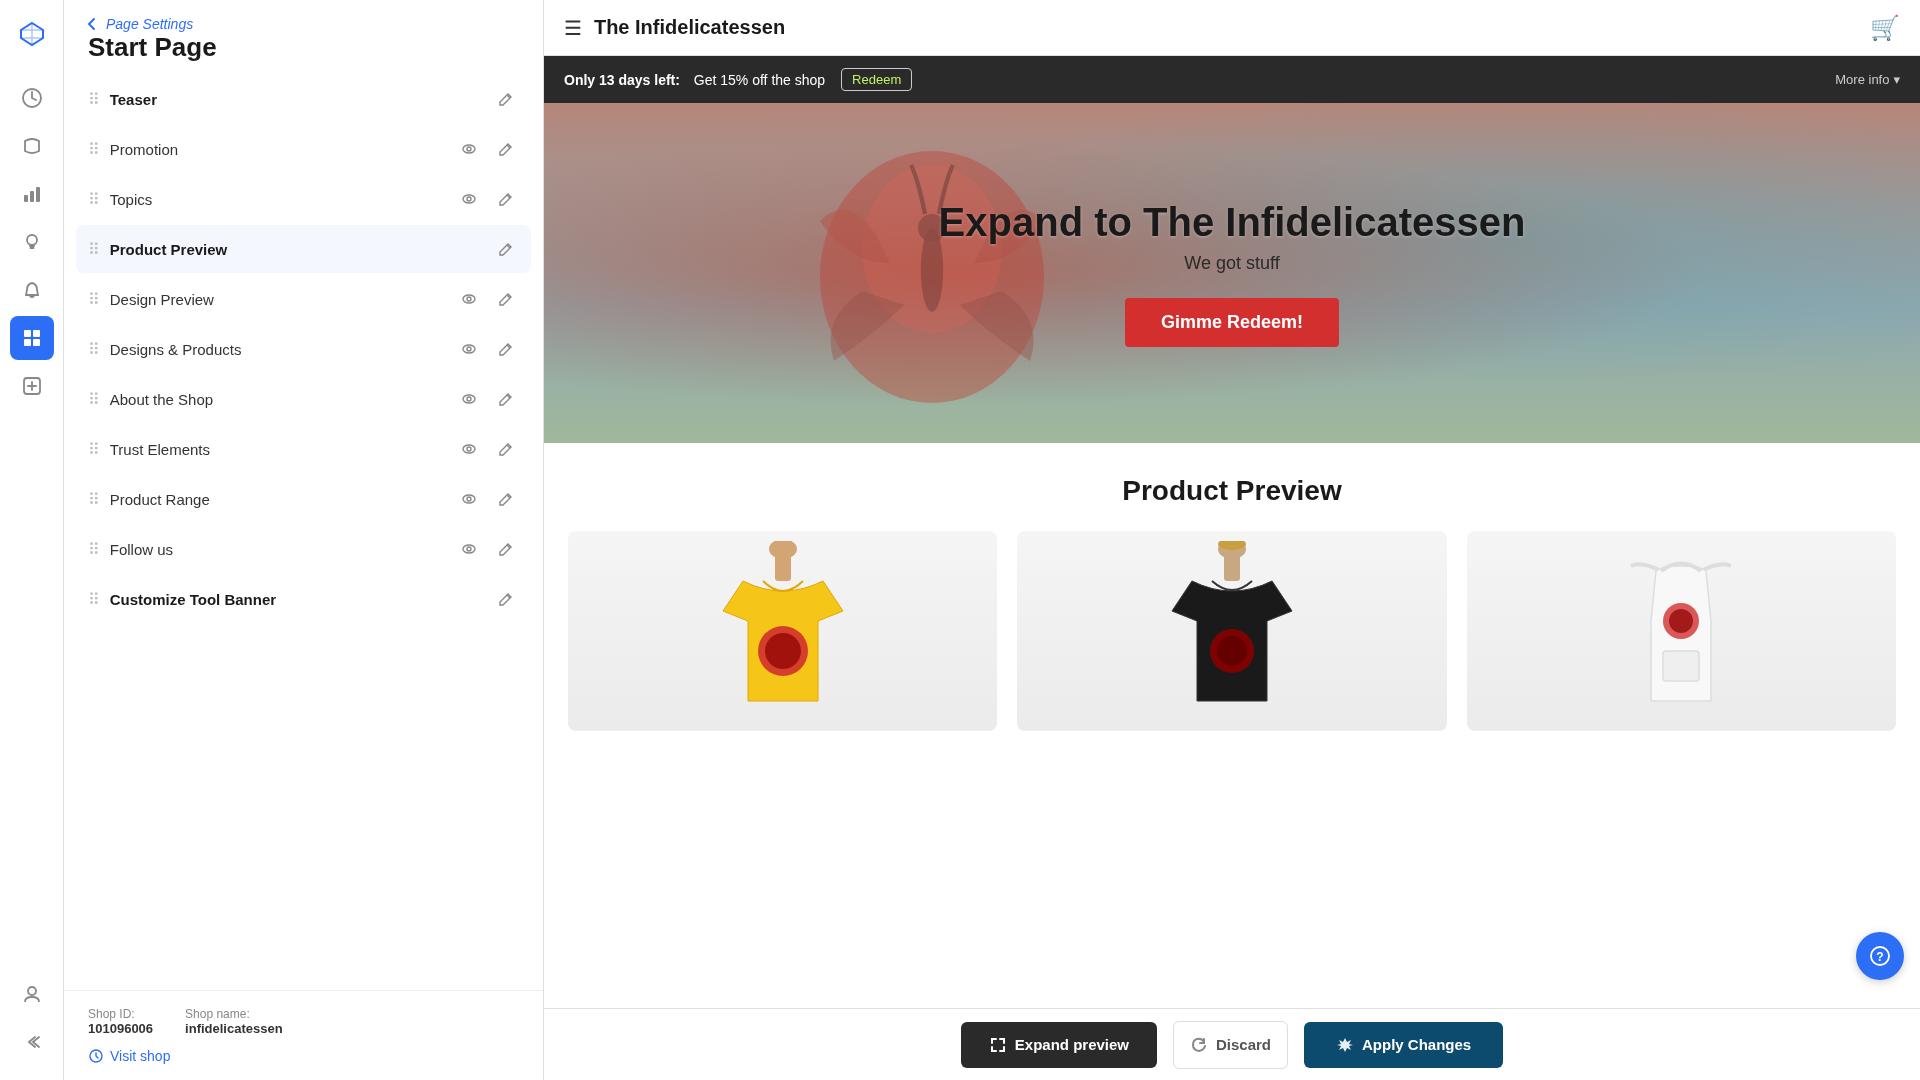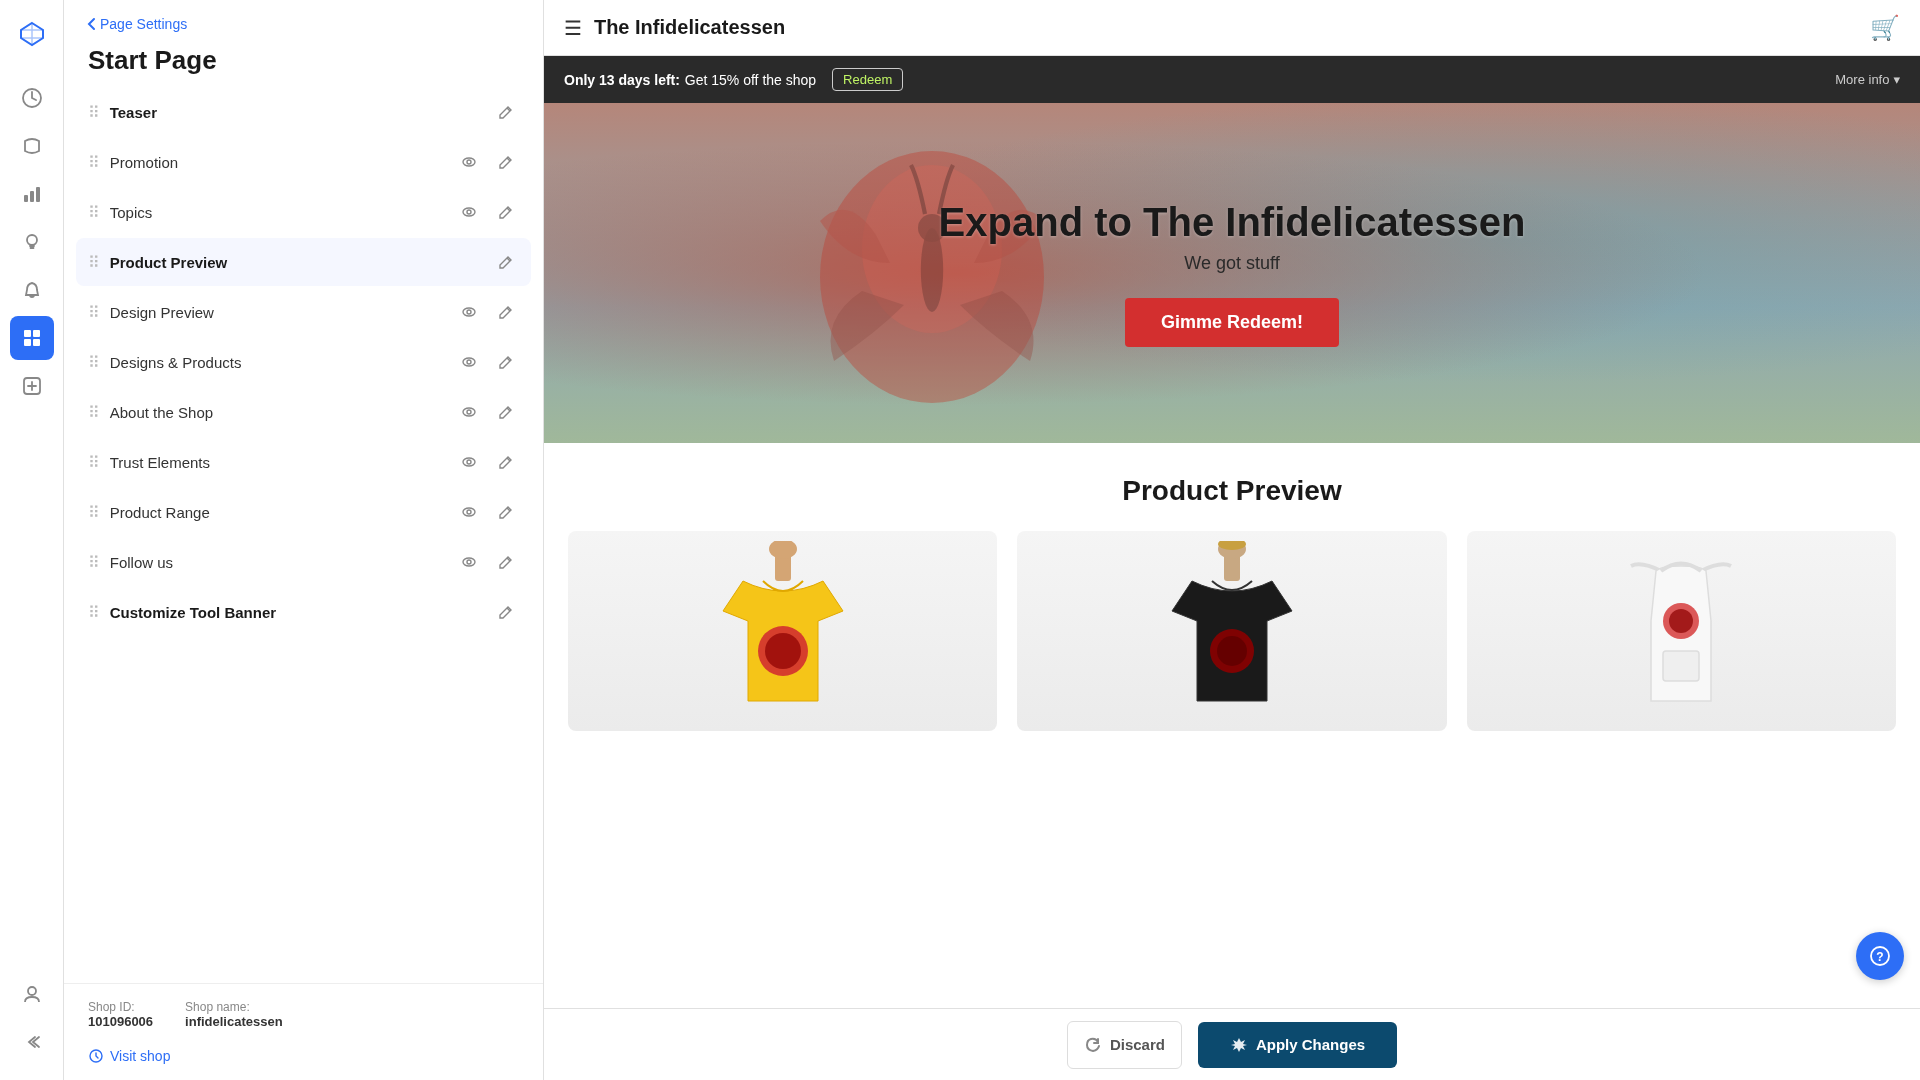--- a/index.html
+++ b/index.html
@@ -48,25 +48,26 @@
       flex-direction: column;
       flex-shrink: 0;
       overflow: hidden;
     }
     .sidebar-header {
       padding: 16px 20px 8px;
     }
     .sidebar-back {
       display: flex;
       align-items: center;
-      gap: 0;
+      gap: 6px;
       color: #2d6ef6;
       font-size: 14px;
       cursor: pointer;
-      margin-bottom: 13px;
+      margin-bottom: 0;
+      font-style: italic;
     }
     .sidebar-title {
       font-size: 26px;
       font-weight: 700;
       color: #1a1a1a;
       padding: 0 4px;
     }
     .sidebar-list {
       flex: 1;
       overflow-y: auto;
@@ -116,21 +117,21 @@
     }
     .sidebar-footer {
       padding: 16px 24px;
       border-top: 1px solid #eee;
       font-size: 13px;
       color: #555;
     }
     .sidebar-footer-row {
       display: flex;
       gap: 32px;
-      margin-bottom: 19px;
+      margin-bottom: 12px;
     }
     .footer-label {
       color: #888;
       font-size: 12px;
     }
     .footer-value {
       font-weight: 600;
       color: #333;
     }
     .visit-link {
@@ -679,21 +680,21 @@
     <span class="hamburger-icon">☰</span>
     <span class="shop-title">The Infidelicatessen</span>
     <span class="cart-icon">🛒</span>
   </div>
 
   <div class="preview-body">
 
     <div class="promo-banner">
       <span>
         <strong>Only 13 days left:</strong>
-        <span style="margin-left:1px;">Get 15% off the shop</span>
+        <span style="margin-left:10px;">Get 15% off the shop</span>
       </span>
       <button class="promo-redeem-btn">Redeem</button>
       <div class="promo-more">
         <span>More info</span>
         <span>▾</span>
       </div>
     </div>
 
     <div class="hero-section">
       <div class="hero-bg"></div>
@@ -769,20 +770,26 @@
 
             <path d="M60 30 Q80 15 100 30" fill="none" stroke="#ddd" stroke-width="4"></path>
           </svg>
         </div>
 
       </div>
     </div>
   </div>
 
   <div class="action-bar">
+    <button class="btn-expand">
+      <svg width="18" height="18" viewBox="0 0 18 18" fill="none">
+          <path d="M3 7 L3 3 L7 3 M11 3 L15 3 L15 7 M15 11 L15 15 L11 15 M7 15 L3 15 L3 11" stroke="white" stroke-width="2" stroke-linecap="round"></path>
+        </svg>
+      <span>Expand preview</span>
+    </button>
     <button class="btn-discard">
       <svg width="18" height="18" viewBox="0 0 18 18" fill="none">
           <path d="M14 6 Q12 2 7 3 Q3 4 3 9 Q3 14 9 15 Q14 14 15 10" stroke="#888" stroke-width="2" stroke-linecap="round" fill="none"></path>
           <path d="M14 3 L14 7 L10 7" stroke="#888" stroke-width="2" stroke-linecap="round" fill="none"></path>
         </svg>
       <span>Discard</span>
     </button>
     <button class="btn-apply">
       <svg width="18" height="18" viewBox="0 0 18 18" fill="none">
           <path d="M9 2 L11 6 L15 4 L13 8 L17 9 L13 10 L15 14 L11 12 L9 16 L7 12 L3 14 L5 10 L1 9 L5 8 L3 4 L7 6 Z" fill="white" opacity="0.9"></path>

